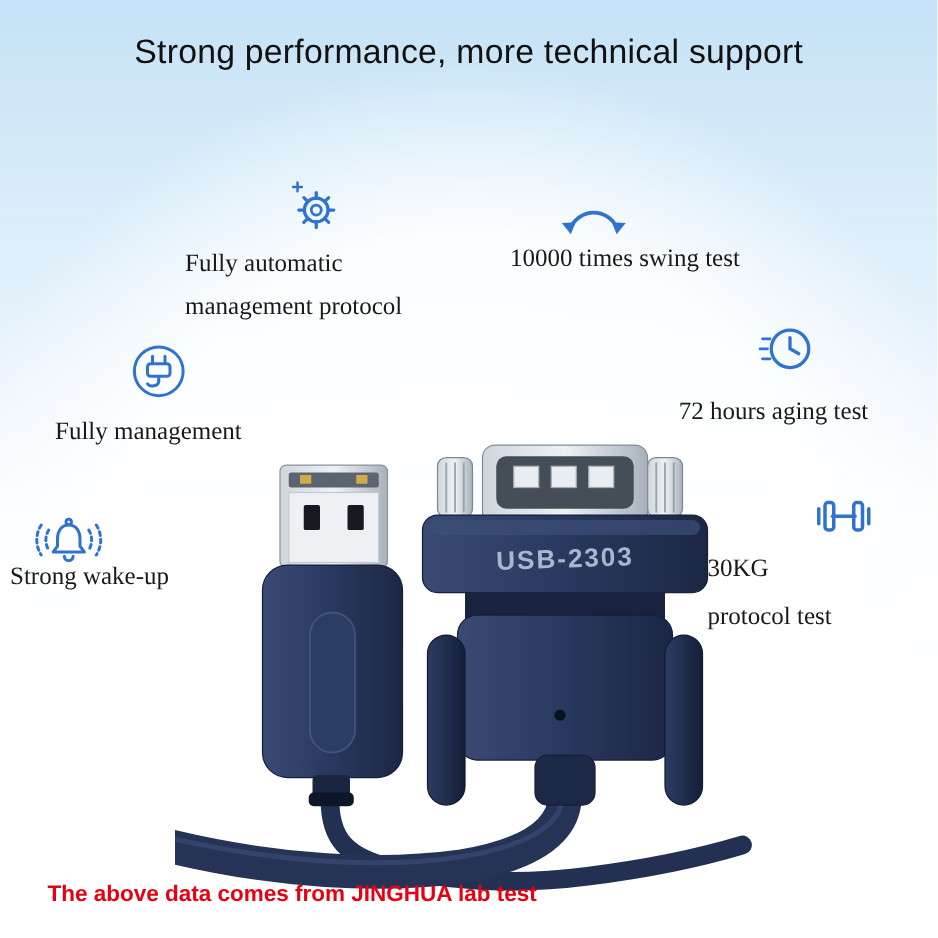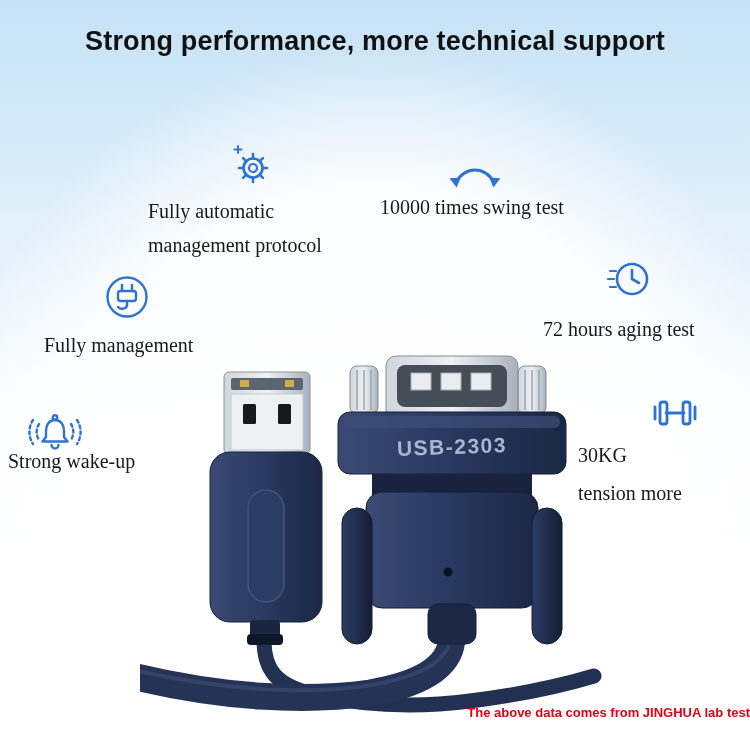--- a/index.html
+++ b/index.html
@@ -5,40 +5,40 @@
   html,body{margin:0;padding:0;}
   .stage{
     position:relative;width:750px;height:750px;overflow:hidden;
     font-family:"Liberation Sans",sans-serif;
     background:
       radial-gradient(circle 430px at 375px 480px, rgba(255,255,255,.96) 0%, rgba(255,255,255,.88) 68%, rgba(255,255,255,0) 100%),
       linear-gradient(180deg,#c6e2f6 0%,#d3e9f8 15%,#e6f2fb 35%,#fbfdff 55%,#ffffff 75%,#ffffff 100%);
   }
   .title{
     position:absolute;top:26px;left:0;right:0;text-align:center;
-    font-size:27px;font-weight:700;color:#111;letter-spacing:.2px;margin:0;
+    font-size:27px;font-weight:400;color:#111;letter-spacing:.2px;margin:0;
   }
   .f-icon{position:absolute;}
   .f-text{position:absolute;text-align:left;font-size:20px;color:#191919;font-family:Liberation Serif, serif;}
   .f-line{display:block;}
   #t1{left:148px;top:194px;width:260px;line-height:34px;}
   #i1{left:230px;top:144px;}
-  #t2{left:380px;top:196px;width:235px;}
+  #t2{left:408px;top:196px;width:235px;}
   #i2{left:448px;top:156px;}
   #t3{left:44px;top:334px;width:224px;}
   #i3{left:104px;top:274px;}
   #t4{left:543px;top:318px;width:212px;}
   #i4{left:606px;top:256px;}
   #t5{left:8px;top:450px;width:204px;}
   #i5{left:26px;top:408px;}
-  #t6{left:578px;top:436px;width:150px;line-height:38px;}
+  #t6{left:566px;top:436px;width:150px;line-height:38px;}
   #i6{left:650px;top:394px;}
   .footnote{
-    position:absolute;top:705px;left:0;right:0;text-align:right;
-    color:#E60012;font-weight:bold;font-size:13px;padding-left:38px;
+    position:absolute;top:705px;left:0;right:0;text-align:left;
+    color:#E60012;font-weight:bold;font-size:18px;padding-left:38px;
   }
   .product{position:absolute;left:140px;top:340px;width:480px;height:410px;}
 </style>
 </head>
 <body>
 
 <div class="stage">
 
   <h1 class="title">Strong performance, more technical support</h1>
 
@@ -126,21 +126,21 @@
         <line x1="16" y1="19" x2="34" y2="19"></line>
         <rect x="10" y="8" width="7" height="22" rx="2.5"></rect>
         <rect x="33" y="8" width="7" height="22" rx="2.5"></rect>
         <line x1="5" y1="13" x2="5" y2="25"></line>
         <line x1="45" y1="13" x2="45" y2="25"></line>
       </g>
     </svg>
   </div>
   <div class="f-text" id="t6">
     <span class="f-line">30KG</span>
-    <span class="f-line">tension more</span>
+    <span class="f-line">protocol test</span>
   </div>
 
   <svg class="product" viewBox="0 0 480 410">
     <defs>
       <linearGradient id="metal" x1="0" y1="0" x2="1" y2="0">
         <stop offset="0" stop-color="#cfd6dc"></stop>
           <stop offset="0.5" stop-color="#eef1f4"></stop>
           <stop offset="1" stop-color="#a8b1bb"></stop>
       </linearGradient>
       <linearGradient id="navyBody" x1="0" y1="0" x2="1" y2="0">

